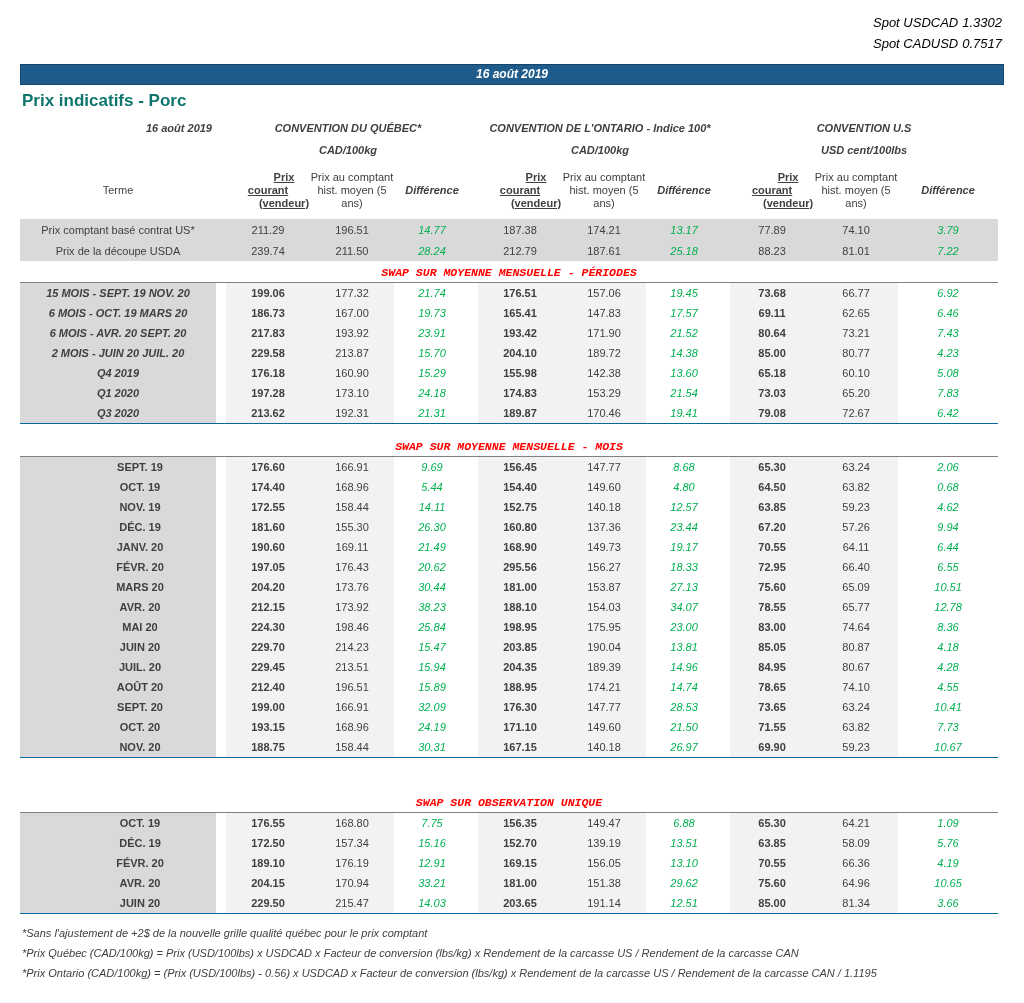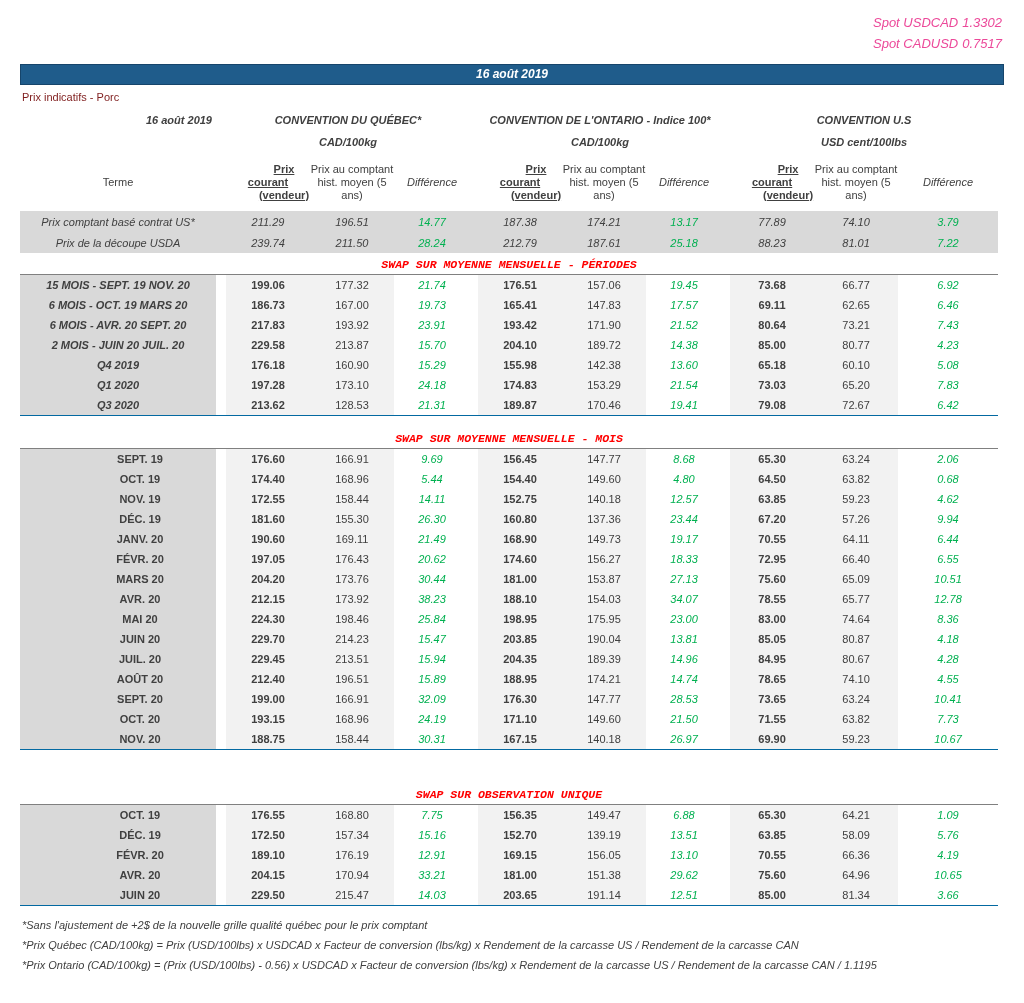--- a/index.html
+++ b/index.html
@@ -1,45 +1,45 @@
 <!DOCTYPE html>
 <html><head>
 <meta charset="utf-8">
 <style>
   html,body{margin:0;padding:0;background:#fff;}
   body{width:1024px;height:1003px;font-family:"Liberation Sans",sans-serif;overflow:hidden;}
   .page{padding:6px 20px 0 20px;}
 
-  .spot-block{text-align:right;padding:6px 2px 4px 0;font-style:italic;font-size:13px;color:#ec4899;line-height:21px;}
+  .spot-block{text-align:right;padding:6px 2px 4px 0;font-style:italic;font-size:13px;color:#000000;line-height:21px;}
   .spot-line span{margin-left:4px;}
 
   .blue-bar{height:19px;background:#1f5c8b;border:1px solid #16456b;color:#fff;
             font-weight:700;font-style:italic;font-size:12px;text-align:center;line-height:19px;margin-top:6px;}
 
-  .page-title{font-weight:400;font-size:11px;color:#7f1d1d;padding:6px 0 6px 2px;}
+  .page-title{font-weight:700;font-size:17px;color:#0f766e;padding:6px 0 6px 2px;}
 
   table{border-collapse:collapse;table-layout:fixed;width:978px;}
   td{font-size:11px;height:20px;padding:0;text-align:center;color:#404040;white-space:nowrap;overflow:hidden;}
 
   
   thead td{height:22px;}
   .h-bold-it{font-weight:700;font-style:italic;}
   .date-cell{text-align:right;padding-right:4px;}
   .colhead td{height:58px;vertical-align:middle;white-space:normal;line-height:13px;}
   .u{text-decoration:underline;font-weight:700;margin-left:32px;}
-  .it{font-style:italic;}
+  .it{font-style:italic;font-weight:bold;}
 
   
   td.terme{background:#d9d9d9;}
   .r-periodes td.terme{font-weight:700;font-style:italic;}
   .r-plain td.terme{font-weight:700;padding-left:44px;}
   .r-periodes td.val,.r-plain td.val{background:#f2f2f2;}
   td.pc{font-weight:700;}
   td.diff{color:#00b050;font-style:italic;}
-  .r-spot td{background:#d9d9d9;font-style:italic;height:21px;}
+  .r-spot td{background:#d9d9d9;height:21px;}
   .r-spot td.pc{font-weight:400;}
   .r-spot td.diff{color:#00b050;}
   tr.last-row td{border-bottom:1px solid #0369a1;}
 
   .section-title td{color:#ff0000;font-weight:700;font-style:italic;font-size:11.5px;
                     border-bottom:1px solid #808080;height:16px;padding-bottom:2px;background:#fff;font-family:Liberation Mono, monospace;}
   .spacer-s td{height:3px;}
   .spacer-m td{height:14px;}
   .spacer-l td{height:36px;}
   .spacer-s td,.spacer-m td,.spacer-l td{background:#fff;border:none;}
@@ -240,21 +240,21 @@
           <td class="diff">21.54</td>
           <td class="gap"></td>
           <td class="val pc">73.03</td>
           <td class="val">65.20</td>
           <td class="diff">7.83</td>
         </tr>
         <tr class="r-periodes last-row">
           <td class="terme">Q3 2020</td>
           <td class="gap"></td>
           <td class="val pc">213.62</td>
-          <td class="val">128.53</td>
+          <td class="val">192.31</td>
           <td class="diff">21.31</td>
           <td class="gap"></td>
           <td class="val pc">189.87</td>
           <td class="val">170.46</td>
           <td class="diff">19.41</td>
           <td class="gap"></td>
           <td class="val pc">79.08</td>
           <td class="val">72.67</td>
           <td class="diff">6.42</td>
         </tr>
@@ -339,21 +339,21 @@
           <td class="val">64.11</td>
           <td class="diff">6.44</td>
         </tr>
         <tr class="r-plain">
           <td class="terme">FÉVR. 20</td>
           <td class="gap"></td>
           <td class="val pc">197.05</td>
           <td class="val">176.43</td>
           <td class="diff">20.62</td>
           <td class="gap"></td>
-          <td class="val pc">174.60</td>
+          <td class="val pc">295.56</td>
           <td class="val">156.27</td>
           <td class="diff">18.33</td>
           <td class="gap"></td>
           <td class="val pc">72.95</td>
           <td class="val">66.40</td>
           <td class="diff">6.55</td>
         </tr>
         <tr class="r-plain">
           <td class="terme">MARS 20</td>
           <td class="gap"></td>

